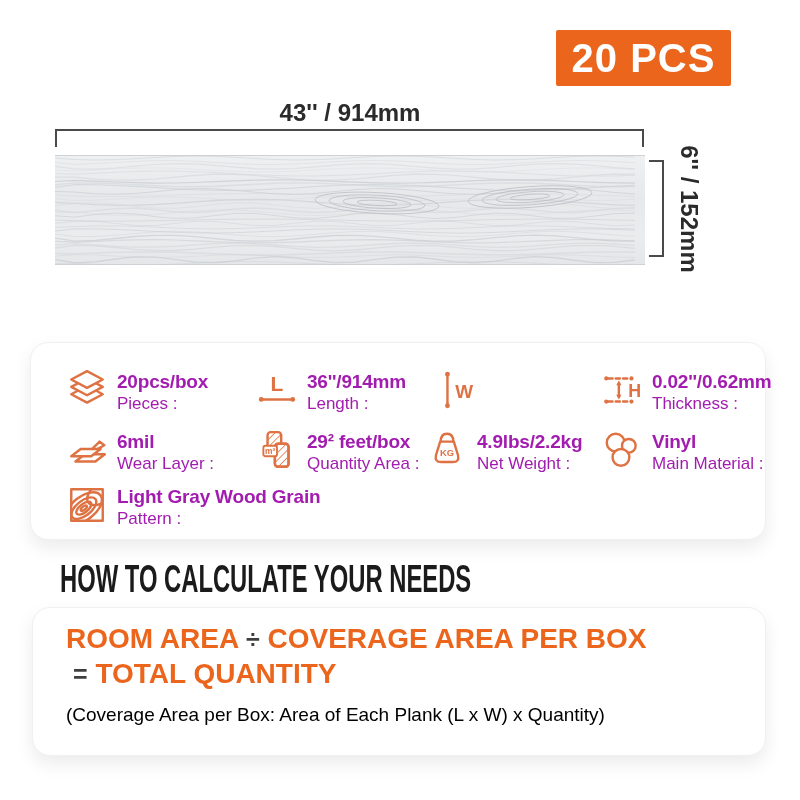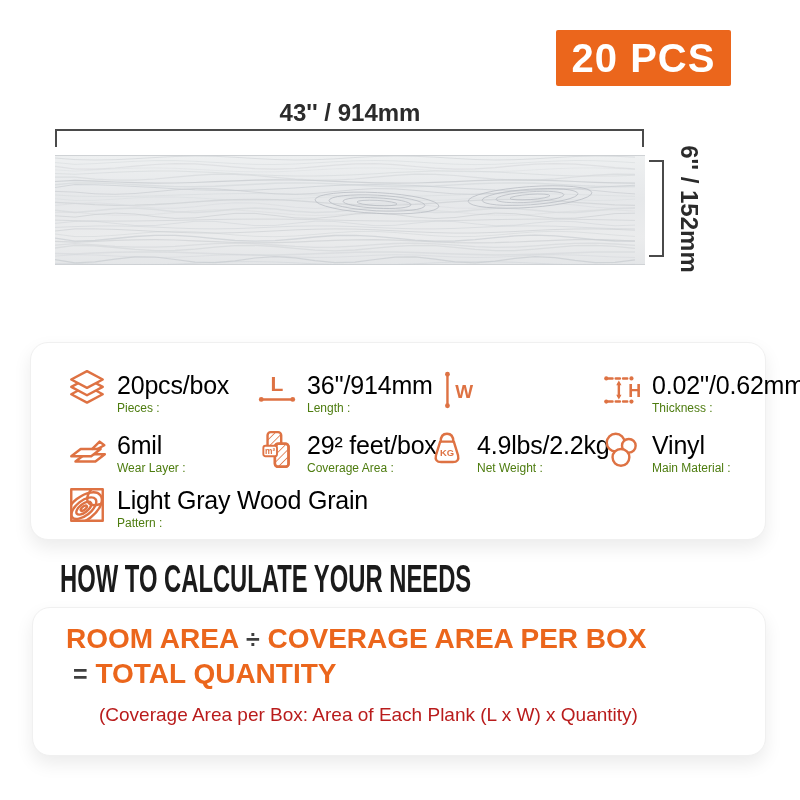--- a/index.html
+++ b/index.html
@@ -36,35 +36,35 @@
   
   .card{position:absolute;background:#fff;border:1px solid #f0f0f0;border-radius:18px;
     box-shadow:0 8px 18px rgba(0,0,0,0.08);}
   .specs-card{left:30px;top:342px;width:736px;height:198px;}
   .calc-card{left:32px;top:607px;width:734px;height:149px;}
 
   
   .spec{position:absolute;display:flex;align-items:flex-start;}
   .spec svg{width:42px;height:42px;flex:none;}
   .spec-text{margin-left:9px;padding-top:2px;}
-  .spec-value{font-size:25px;font-weight:400;color:#000000;letter-spacing:-0.2px;white-space:nowrap;}
-  .spec-label{font-size:12px;color:#4d7c0f;margin-top:1px;white-space:nowrap;}
+  .spec-value{font-size:19px;font-weight:700;color:#a21caf;letter-spacing:-0.2px;white-space:nowrap;}
+  .spec-label{font-size:17px;color:#a21caf;margin-top:1px;white-space:nowrap;}
 
   
   .icon path,.icon line,.icon rect,.icon circle,.icon ellipse{stroke:var(--icon);stroke-width:2.3;fill:none;stroke-linejoin:round;stroke-linecap:round;}
   .icon .wf{fill:#fff;}
   .icon .dot{fill:var(--icon);stroke:none;}
   .icon text{fill:var(--icon);stroke:none;font-weight:700;font-family:"Liberation Sans",sans-serif;}
   .icon pattern line{stroke:var(--icon);stroke-width:1.5;}
 
   
   .formula{position:absolute;left:33px;top:15px;font-size:28px;font-weight:700;color:var(--accent);white-space:nowrap;}
   .formula .op{color:#3f3f3f;font-size:25px;}
   .formula.l2{left:40px;top:50px;}
-  .note{position:absolute;left:33px;top:96px;font-size:19px;color:#b91c1c;white-space:nowrap;margin-left:33px;}
+  .note{position:absolute;left:33px;top:96px;font-size:19px;color:#000000;white-space:nowrap;}
 </style>
 </head>
 <body>
 
 <div class="stage">
 
   <div class="badge">20 PCS</div>
 
   <div class="dim-top">43'' / 914mm</div>
   <div class="bracket-top"></div>
@@ -191,21 +191,21 @@
           </pattern>
         </defs>
         <rect x="11" y="3" width="13" height="22" rx="3" style="fill:url(#hA)"></rect>
         <rect x="18" y="14" width="13" height="22" rx="3" class="wf"></rect>
         <rect x="18" y="14" width="13" height="22" rx="3" style="fill:url(#hA)"></rect>
         <rect x="7" y="16" width="13" height="10" rx="2" class="wf" style="stroke-width:1.8"></rect>
         <text x="13.5" y="23.8" font-size="8" text-anchor="middle">m²</text>
       </svg>
       <div class="spec-text">
         <div class="spec-value">29² feet/box</div>
-        <div class="spec-label">Coverage Area :</div>
+        <div class="spec-label">Quantity Area :</div>
       </div>
     </div>
 
     <div class="spec" style="left:395px;top:86px;justify-content:space-between;">
       <svg class="icon" viewBox="0 0 40 40">
         <path d="M14 12 Q14 4.5 20 4.5 Q26 4.5 26 12"></path>
         <path d="M13.5 12 L26.5 12 L30.5 25 Q32 31.5 25.5 31.5 L14.5 31.5 Q8 31.5 9.5 25 Z"></path>
         <text x="20" y="25.5" font-size="9" text-anchor="middle">KG</text>
       </svg>
       <div class="spec-text">

